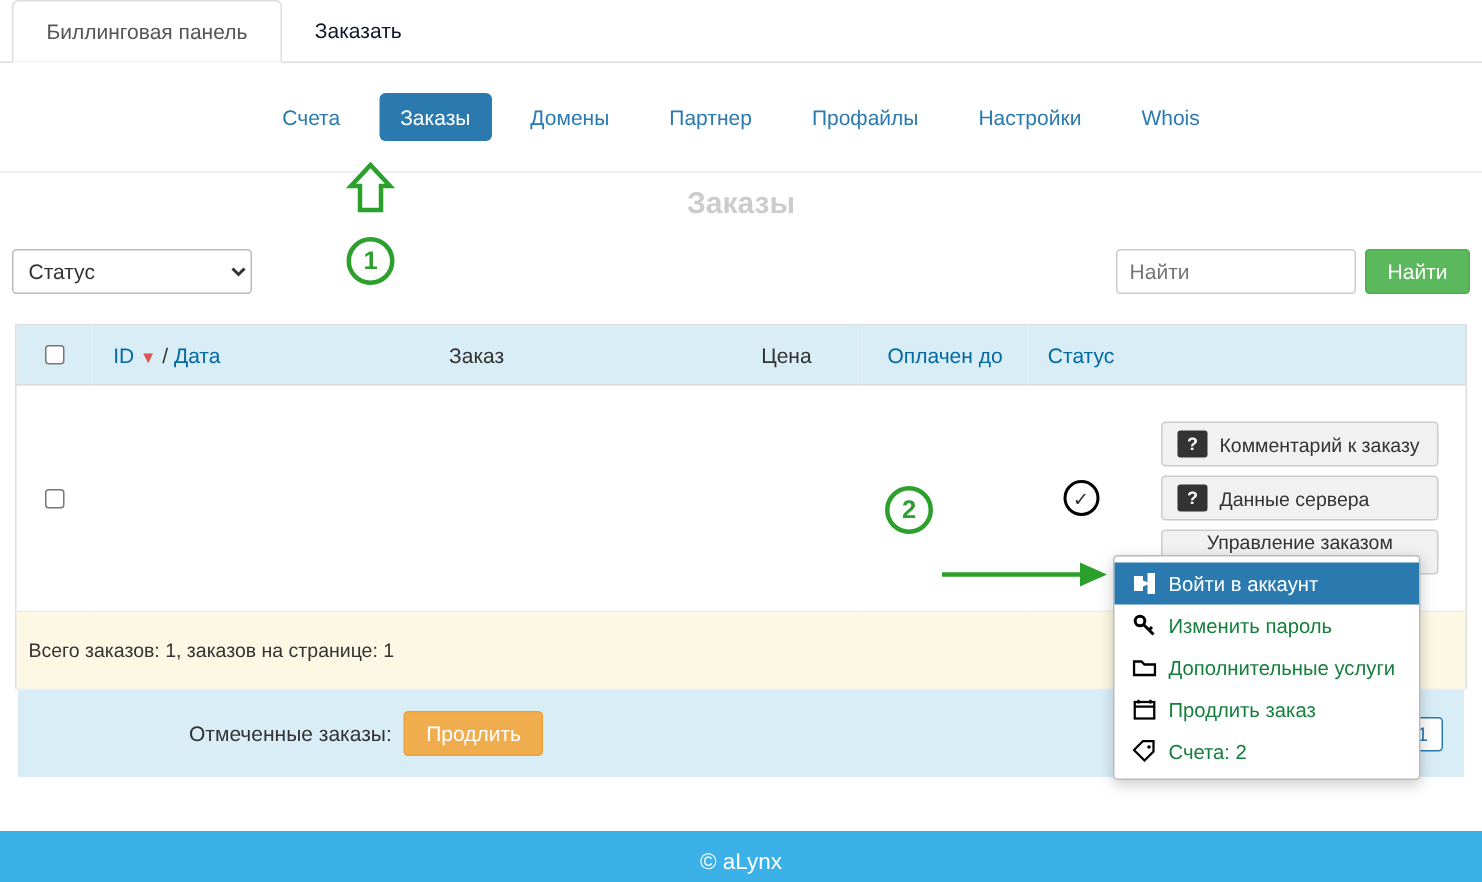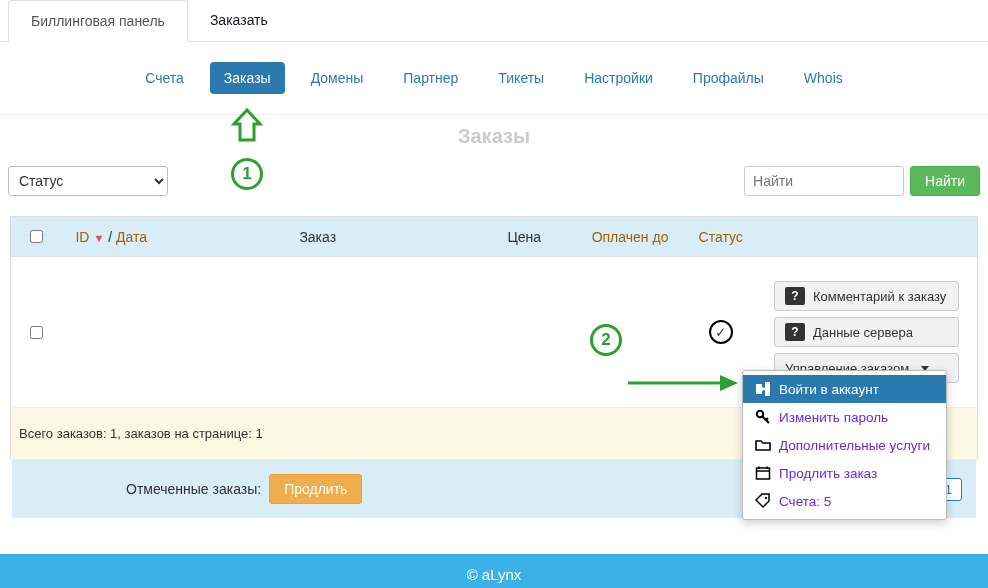--- a/index.html
+++ b/index.html
@@ -127,21 +127,21 @@
     border-collapse: collapse;
     border: 1px solid #ddd;
   }
   table.main th {
     background: #d9edf7;
     padding: 10px 8px;
     font-weight: normal;
     border-bottom: 1px solid #ddd;
     color: #333;
   }
-  table.main th a { color: #a16207; }
+  table.main th a { color: #0369a1; }
   table.main td {
     padding: 18px 8px;
     border-bottom: 1px solid #eee;
     vertical-align: middle;
   }
   .sort-arrow { color: #d9534f; font-size: 11px; }
   .summary-row td {
     background: #fcf8e3;
     padding: 8px;
     font-size: 13px;
@@ -219,21 +219,21 @@
     box-shadow: 0 3px 10px rgba(0,0,0,.2);
     z-index: 50;
     padding: 4px 0;
   }
   .dd-item {
     display: flex;
     align-items: center;
     gap: 8px;
     padding: 6px 12px;
     cursor: pointer;
-    color: #6d28d9;
+    color: #15803d;
     font-size: 13.5px;
   }
   .dd-item.active {
     background: #2a7ab0;
     color: #fff;
   }
   .dd-item .ic {
     width: 16px;
     height: 16px;
     display: inline-flex;
@@ -278,23 +278,22 @@
   <div class="top-tabs">
     <div class="top-tab active">Биллинговая панель</div>
     <div class="top-tab">Заказать</div>
   </div>
 
   <div class="nav">
     <div class="nav-item">Счета</div>
     <div class="nav-item active">Заказы</div>
     <div class="nav-item">Домены</div>
     <div class="nav-item">Партнер</div>
-    <div class="nav-item">Тикеты</div>
+    <div class="nav-item">Профайлы</div>
     <div class="nav-item">Настройки</div>
-    <div class="nav-item">Профайлы</div>
     <div class="nav-item">Whois</div>
   </div>
 
   <svg class="arrow-up" style="left:230px; top:108px;" viewBox="0 0 34 34">
     <path d="M17 2 L30 16 L24 16 L24 32 L10 32 L10 16 L4 16 Z" fill="none" stroke="#2ca02c" stroke-width="3"></path>
   </svg>
   <div class="circle-num" style="left:231px; top:158px;">1</div>
 
   <div class="heading-faint">Заказы</div>
 
@@ -338,21 +337,21 @@
         <td class="actions-col">
           <div class="actions-stack">
             <div class="action-btn">
               <span class="icon-box">?</span>
               <span>Комментарий к заказу</span>
             </div>
             <div class="action-btn">
               <span class="icon-box">?</span>
               <span>Данные сервера</span>
             </div>
-            <div class="action-btn" style="justify-content:flex-start;">
+            <div class="action-btn" style="justify-content:flex-start;flex-direction:column;">
               <span>Управление заказом</span>
               <span class="caret-down"></span>
             </div>
           </div>
         </td>
       </tr>
       <tr class="summary-row">
         <td colspan="7">Всего заказов: 1, заказов на странице: 1</td>
       </tr>
     </tbody>
@@ -414,17 +413,17 @@
       </span>
       <span>Продлить заказ</span>
     </div>
     <div class="dd-item">
       <span class="ic">
         <svg width="16" height="16" viewBox="0 0 16 16">
             <path d="M1 7l6-6h7v7l-6 6z" fill="none" stroke="#000" stroke-width="1.5"></path>
             <circle cx="11" cy="5" r="1.2" fill="#000"></circle>
           </svg>
       </span>
-      <span>Счета: 5</span>
+      <span>Счета: 2</span>
     </div>
   </div>
 
 </div>
 
 </body></html>

